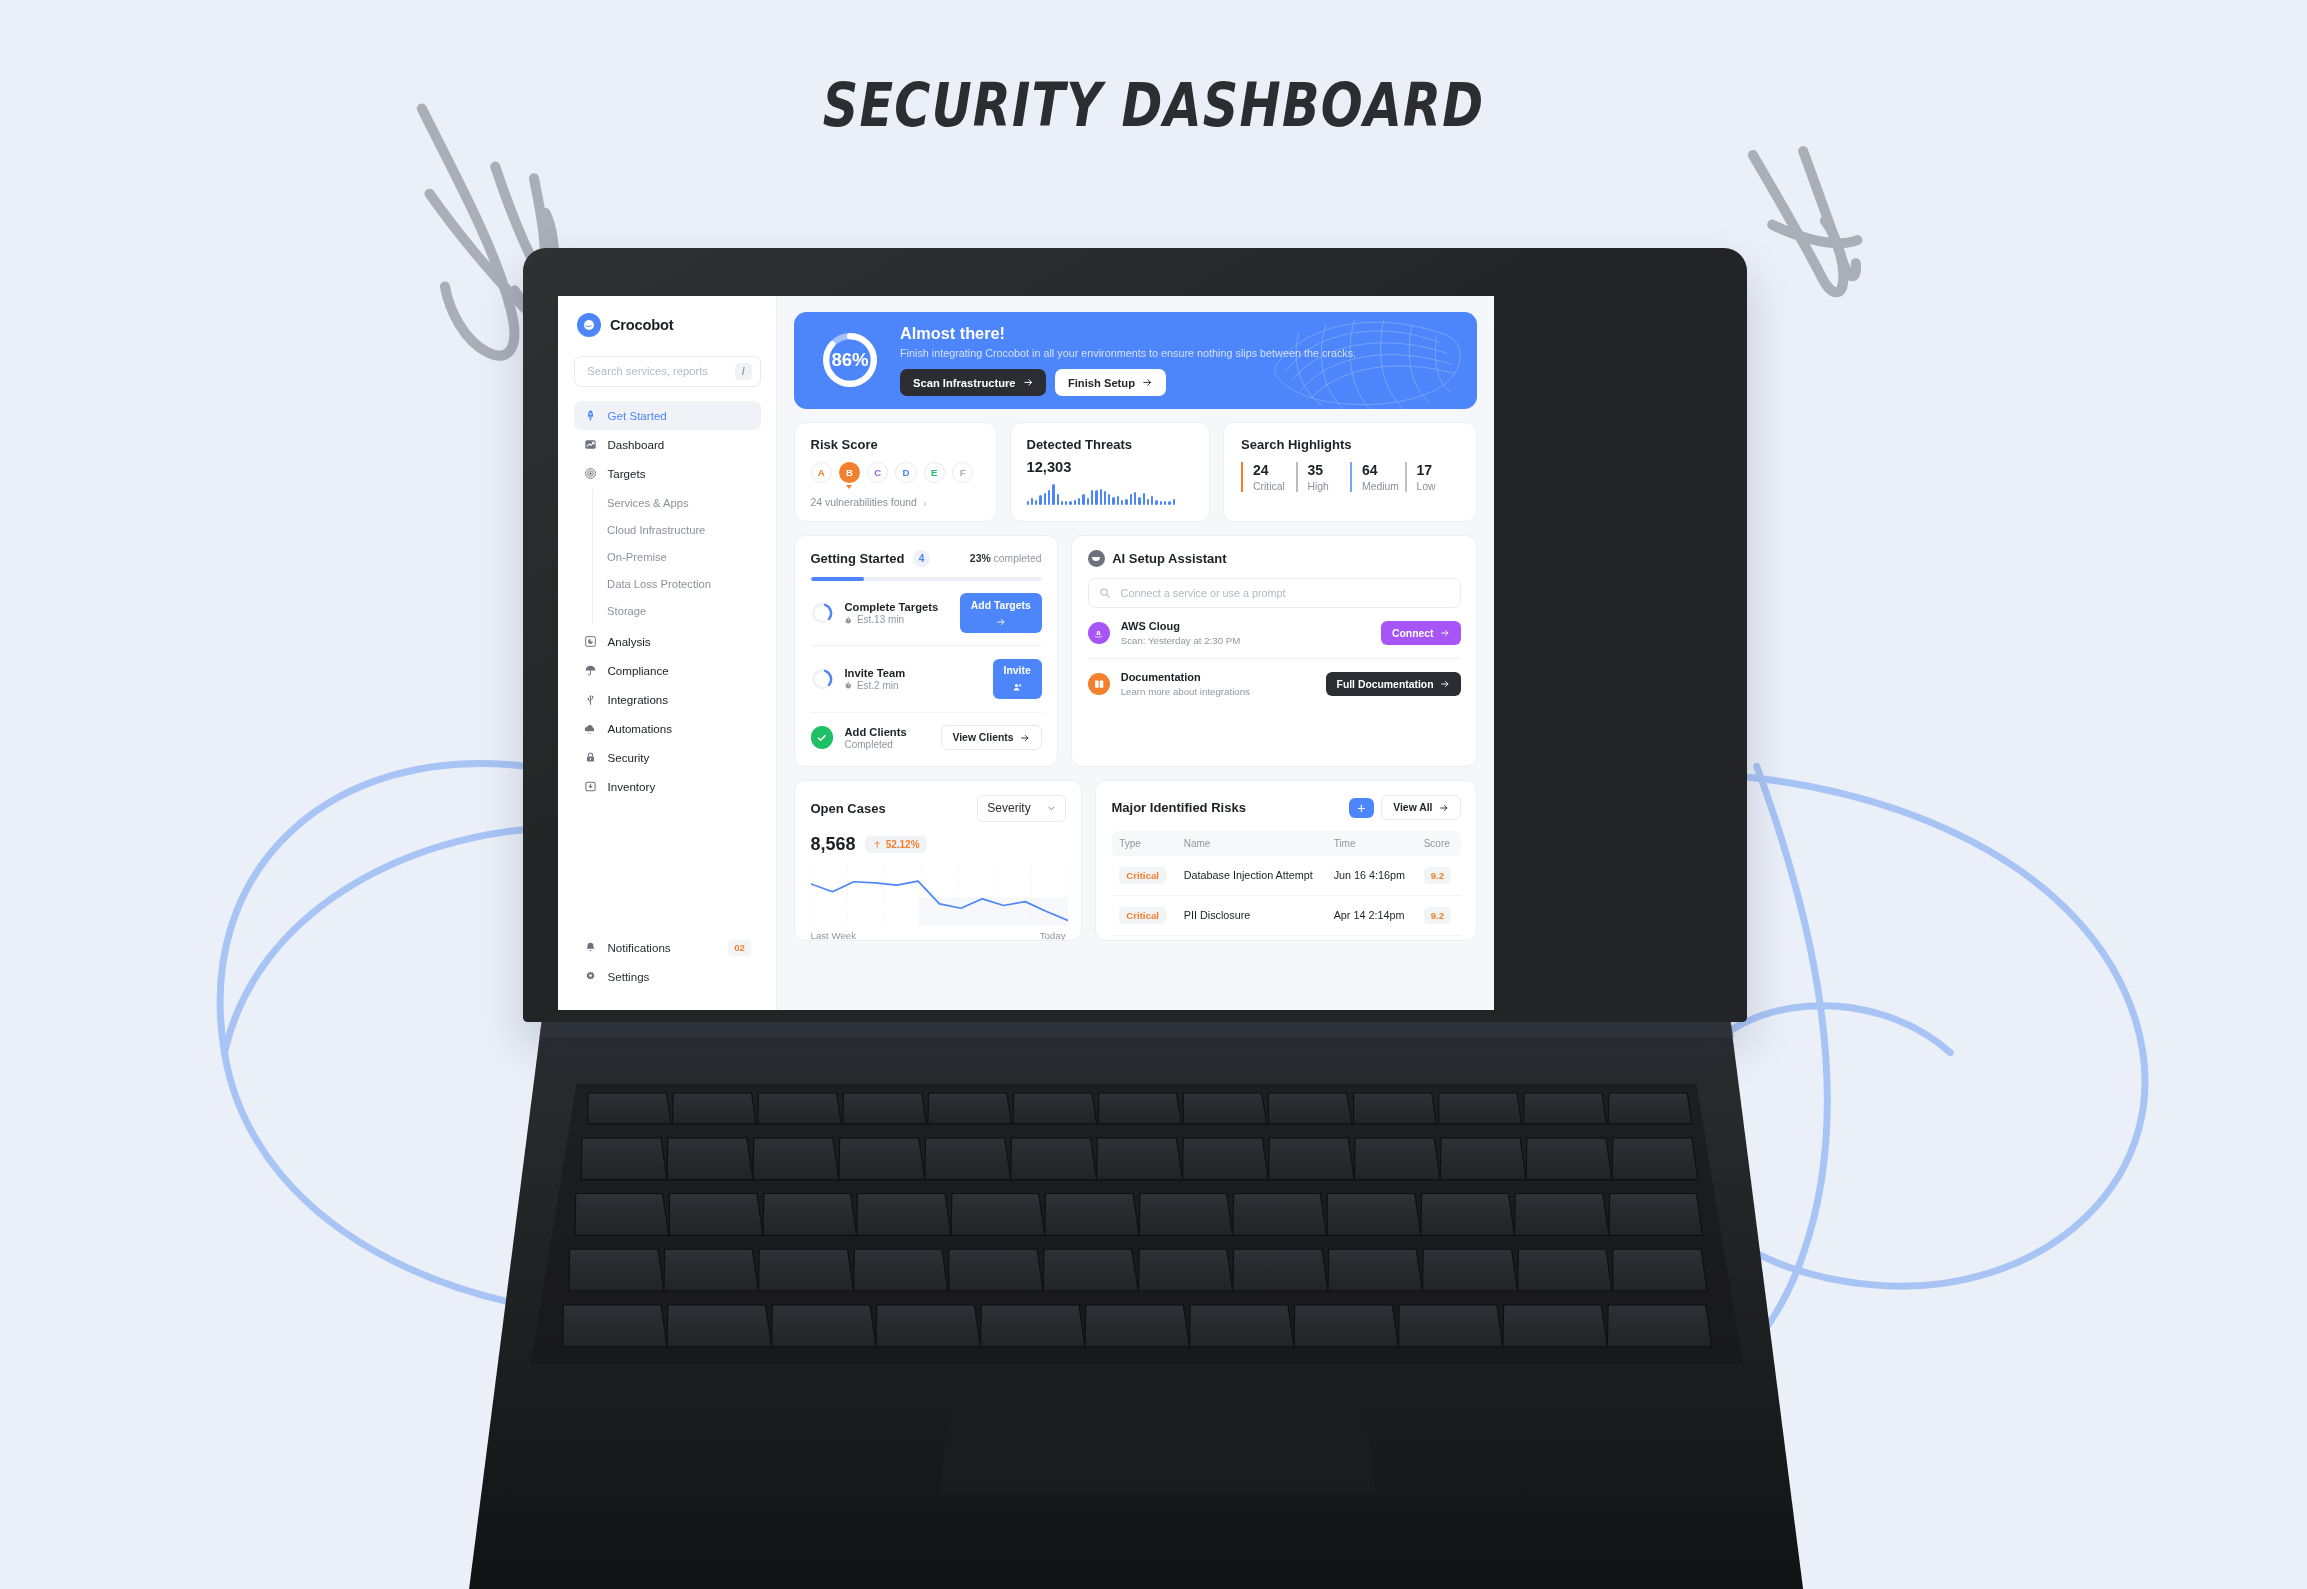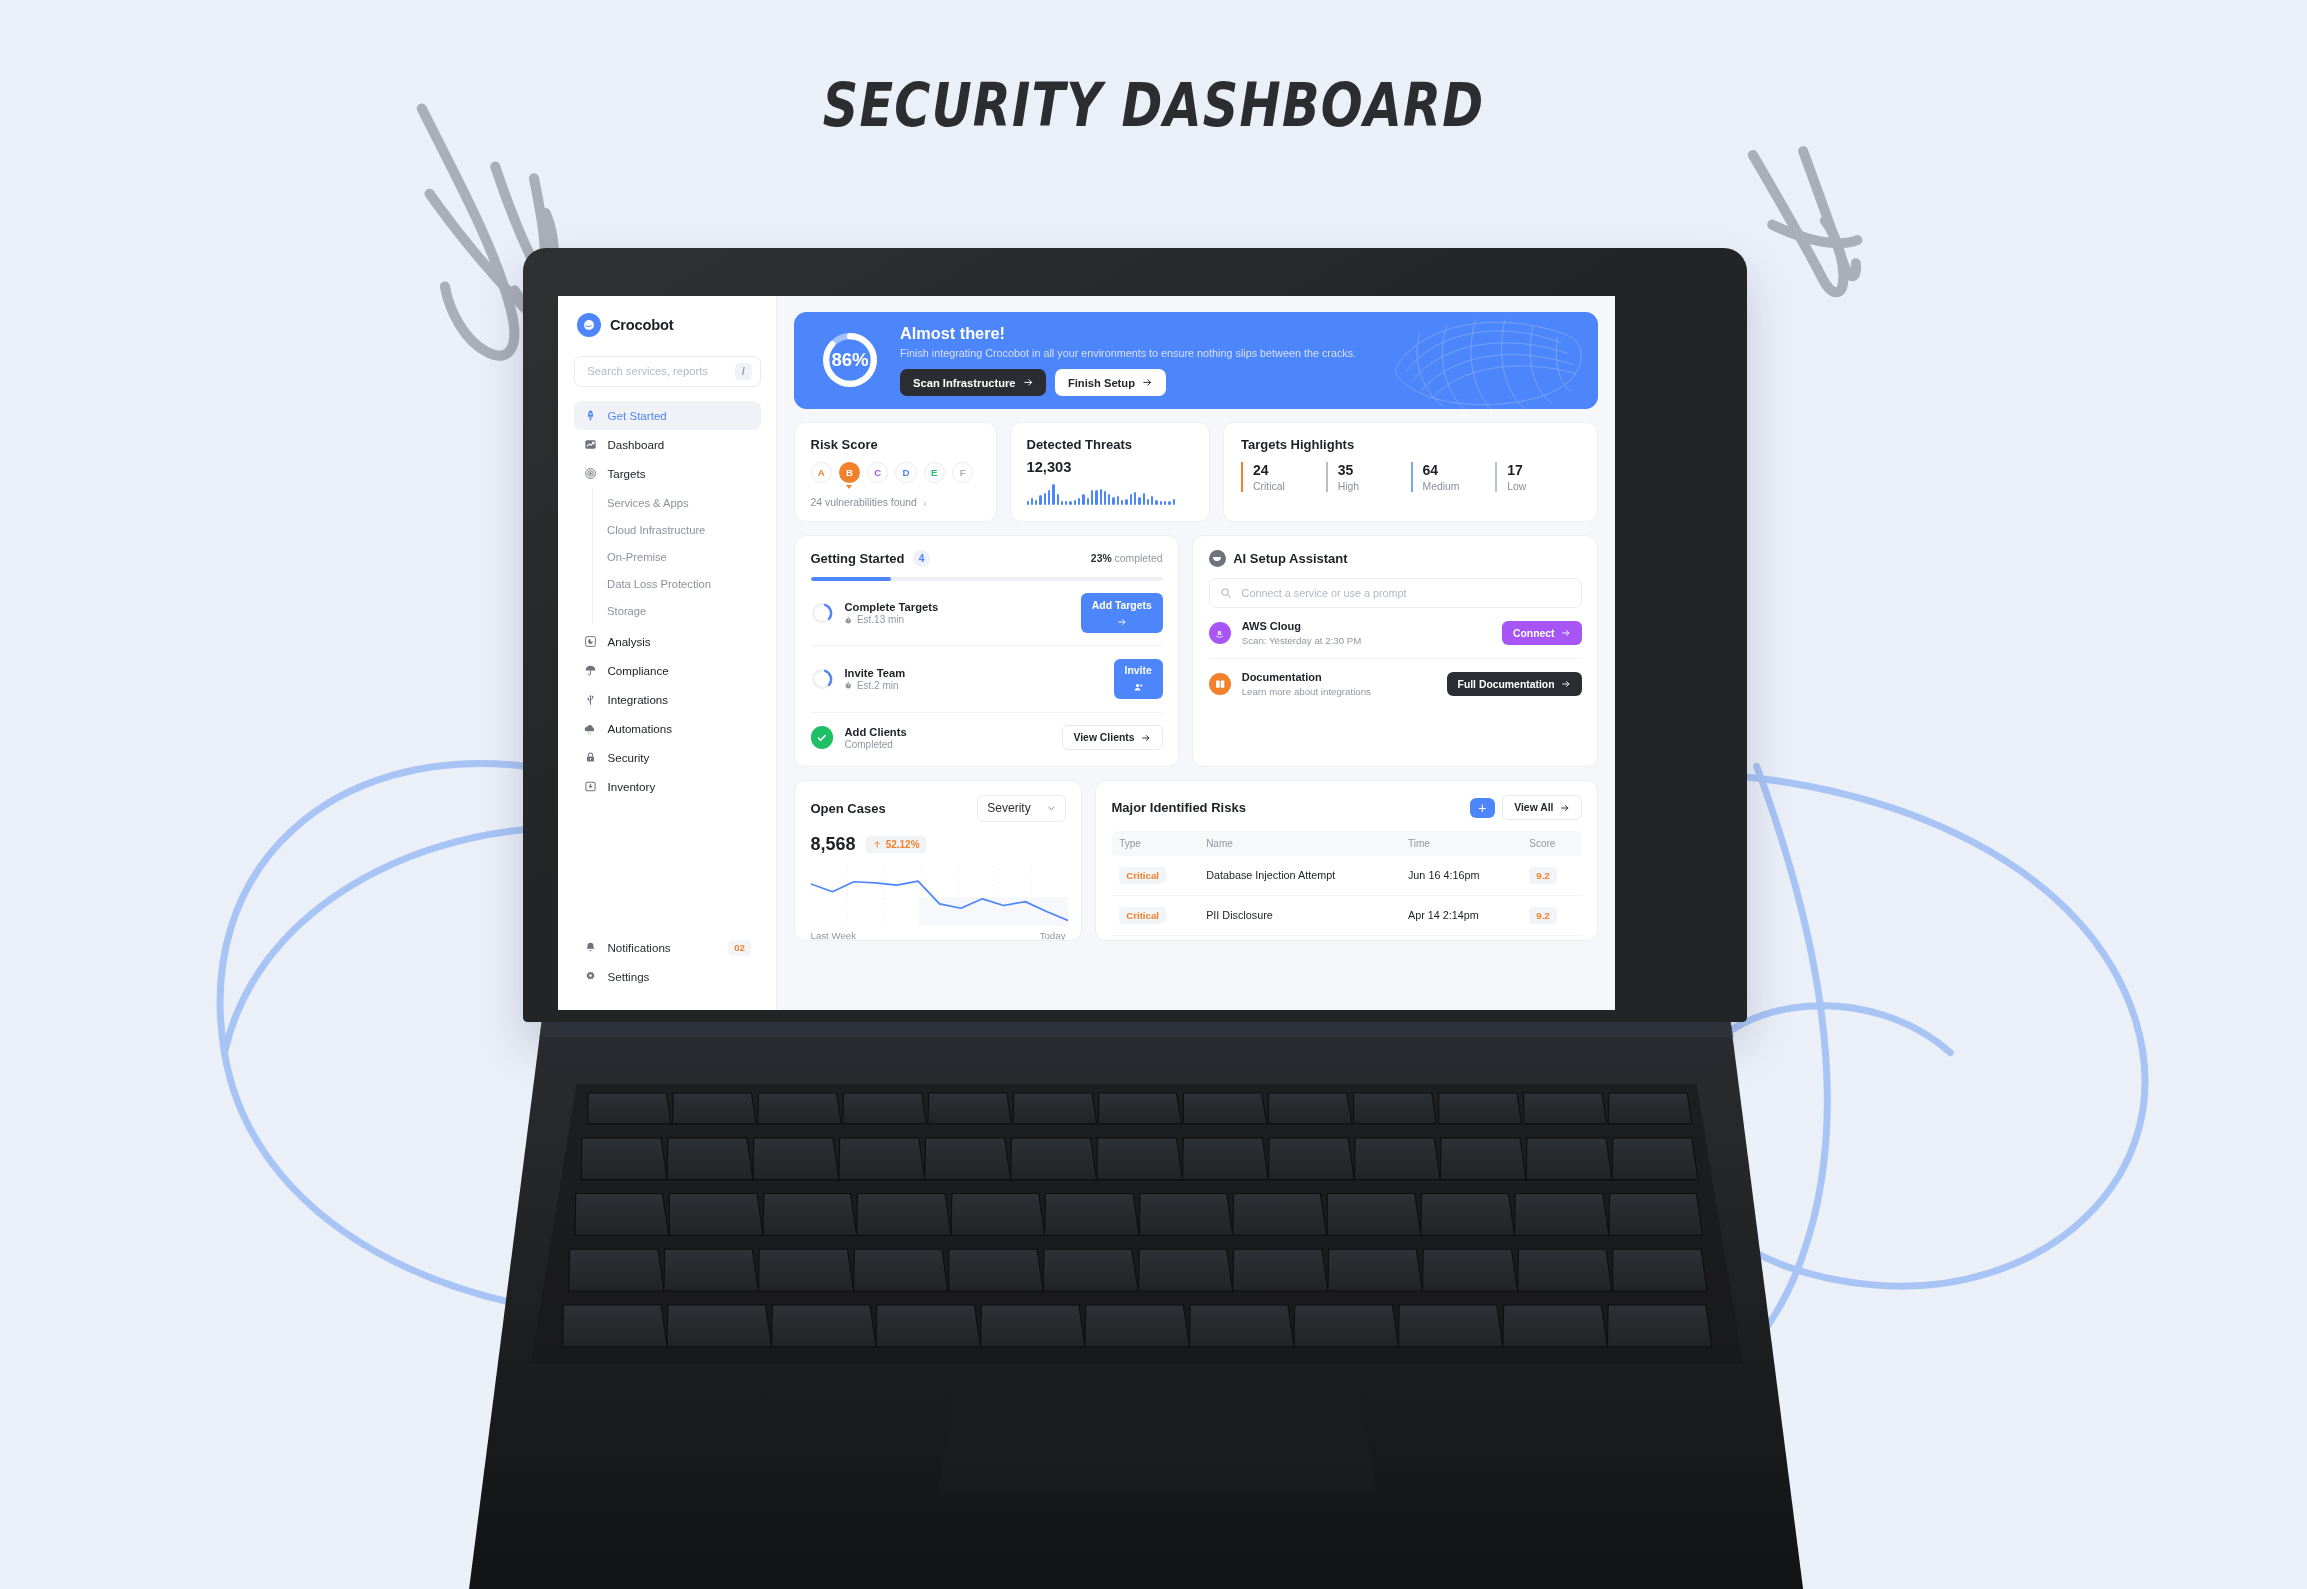--- a/index.html
+++ b/index.html
@@ -29,21 +29,21 @@
     background:#222426;border-radius:23px 23px 4.6px 4.6px;
     box-shadow:0 23px 46px rgba(30,40,70,.18);
   }
   #screen-bezel::after{
     content:"";position:absolute;inset:0;border-radius:23px 23px 4.6px 4.6px;
     background:linear-gradient(150deg,rgba(255,255,255,.06),rgba(255,255,255,0) 45%);
     pointer-events:none;
   }
 
   #screen{
-    position:absolute;left:558px;top:296px;width:1057px;height:714px;
+    position:absolute;left:558px;top:296px;width:936px;height:714px;
     background:#f6f7fb;overflow:hidden;
     display:flex;
   }
 
   
   .sidebar{
     width:219px;flex:0 0 219px;background:#ffffff;
     border-right:0.8px solid #ecedf1;
     display:flex;flex-direction:column;
     padding:17px 0 0 0;box-sizing:border-box;position:relative;
@@ -644,21 +644,21 @@
               <i style="height: 9.3px;"></i>
               <i style="height: 5.4px;"></i>
               <i style="height: 3.9px;"></i>
               <i style="height: 3.9px;"></i>
               <i style="height: 4.6px;"></i>
               <i style="height: 6.2px;"></i>
             </div>
         </div>
 
         <div class="card card-highlights">
-          <div class="card-title">Targets Highlights</div>
+          <div class="card-title">Search Highlights</div>
           <div class="hl-row" id="hl-row">
               <div class="hl" style="border-left-color: rgb(242, 128, 44);">
                 <div class="n">24</div>
                 <div class="l">Critical</div>
               </div>
               <div class="hl" style="border-left-color: rgb(185, 188, 196);">
                 <div class="n">35</div>
                 <div class="l">High</div>
               </div>
               <div class="hl" style="border-left-color: rgb(122, 165, 247);">

